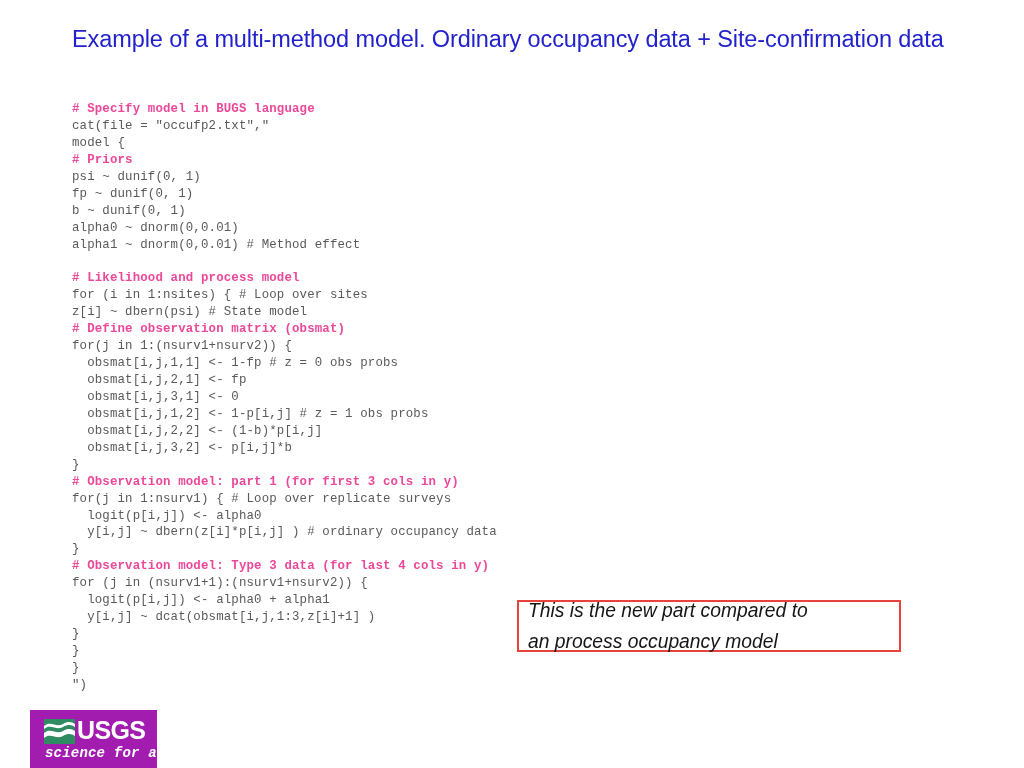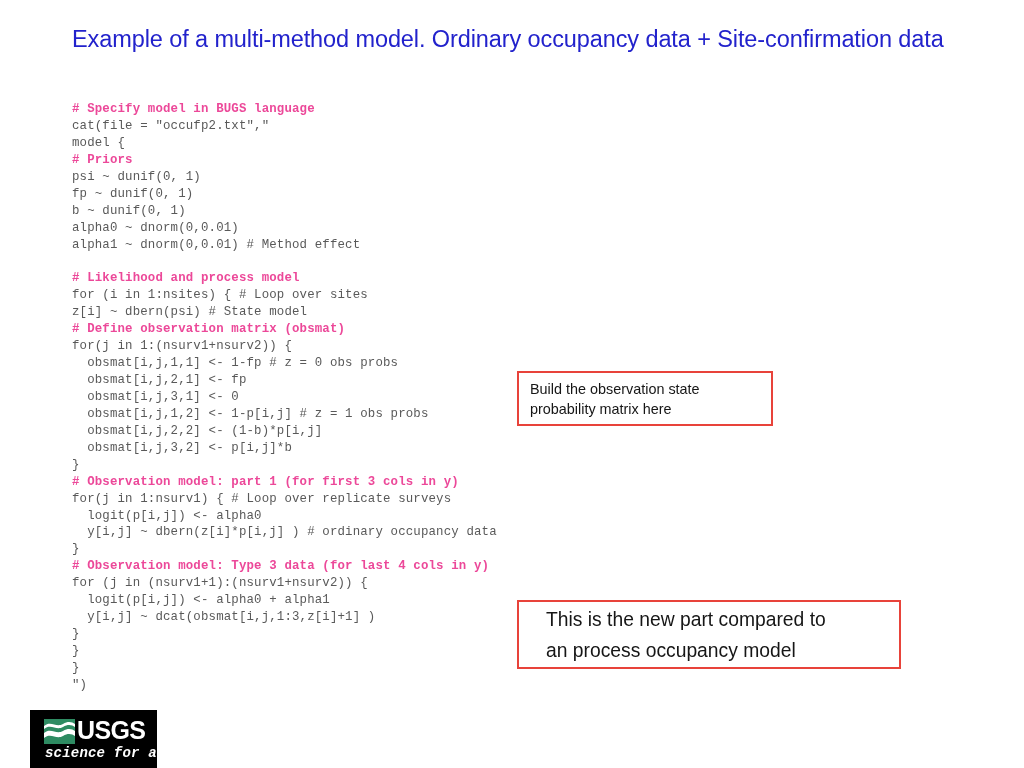--- a/index.html
+++ b/index.html
@@ -88,34 +88,35 @@
     height: 55px;
     padding: 0 11px;
     font-size: 14.4px;
     line-height: 20px;
   }
 
   #callout-new-part {
     left: 487px;
     top: 600px;
     width: 384px;
-    height: 69px;
-    padding: 0 27px;
+    height: 52px;
+    padding: 0 9px;
     font-size: 19.3px;
     line-height: 31px;
+    font-style: italic;
   }
 
   
   #usgs-logo {
     position: absolute;
     left: 0px;
     top: 710px;
     width: 127px;
     height: 58px;
-    background: #000000;
+    background: #a21caf;
     overflow: hidden;
   }
   #usgs-logo-inner {
     position: absolute;
     left: 14px;
     top: 9px;
     width: 104px;
     height: 40px;
   }
   #usgs-wave-icon {
@@ -151,24 +152,20 @@
 </style>
 </head>
 <body>
 
 <div class="slide">
 
   <div id="slide-title">Example of a multi-method model. Ordinary occupancy data + Site-confirmation data</div>
 
   <div id="code-block"><span class="code-line comment"># Specify model in BUGS language</span><span class="code-line">cat(file = "occufp2.txt","</span><span class="code-line">model {</span><span class="code-line comment"># Priors</span><span class="code-line">psi ~ dunif(0, 1)</span><span class="code-line">fp ~ dunif(0, 1)</span><span class="code-line">b ~ dunif(0, 1)</span><span class="code-line">alpha0 ~ dnorm(0,0.01)</span><span class="code-line">alpha1 ~ dnorm(0,0.01) # Method effect</span><span class="code-line blank">&nbsp;</span><span class="code-line comment"># Likelihood and process model</span><span class="code-line">for (i in 1:nsites) { # Loop over sites</span><span class="code-line">z[i] ~ dbern(psi) # State model</span><span class="code-line comment"># Define observation matrix (obsmat)</span><span class="code-line">for(j in 1:(nsurv1+nsurv2)) {</span><span class="code-line">  obsmat[i,j,1,1] &lt;- 1-fp # z = 0 obs probs</span><span class="code-line">  obsmat[i,j,2,1] &lt;- fp</span><span class="code-line">  obsmat[i,j,3,1] &lt;- 0</span><span class="code-line">  obsmat[i,j,1,2] &lt;- 1-p[i,j] # z = 1 obs probs</span><span class="code-line">  obsmat[i,j,2,2] &lt;- (1-b)*p[i,j]</span><span class="code-line">  obsmat[i,j,3,2] &lt;- p[i,j]*b</span><span class="code-line">}</span><span class="code-line comment"># Observation model: part 1 (for first 3 cols in y)</span><span class="code-line">for(j in 1:nsurv1) { # Loop over replicate surveys</span><span class="code-line">  logit(p[i,j]) &lt;- alpha0</span><span class="code-line">  y[i,j] ~ dbern(z[i]*p[i,j] ) # ordinary occupancy data</span><span class="code-line">}</span><span class="code-line comment"># Observation model: Type 3 data (for last 4 cols in y)</span><span class="code-line">for (j in (nsurv1+1):(nsurv1+nsurv2)) {</span><span class="code-line">  logit(p[i,j]) &lt;- alpha0 + alpha1</span><span class="code-line">  y[i,j] ~ dcat(obsmat[i,j,1:3,z[i]+1] )</span><span class="code-line">}</span><span class="code-line">}</span><span class="code-line">}</span><span class="code-line">")</span></div>
 
-  <div class="callout" id="callout-observation-matrix">
-    <span class="callout-line">Build the observation state</span>
-    <span class="callout-line">probability matrix here</span>
-  </div>
 
   <div class="callout" id="callout-new-part">
     <span class="callout-line">This is the new part compared to</span>
     <span class="callout-line">an process occupancy model</span>
   </div>
 
   <div id="usgs-logo">
     <div id="usgs-logo-inner">
       <svg id="usgs-wave-icon" viewBox="0 0 31 25">
         <rect x="0" y="0" width="31" height="25" fill="#ffffff"></rect>

